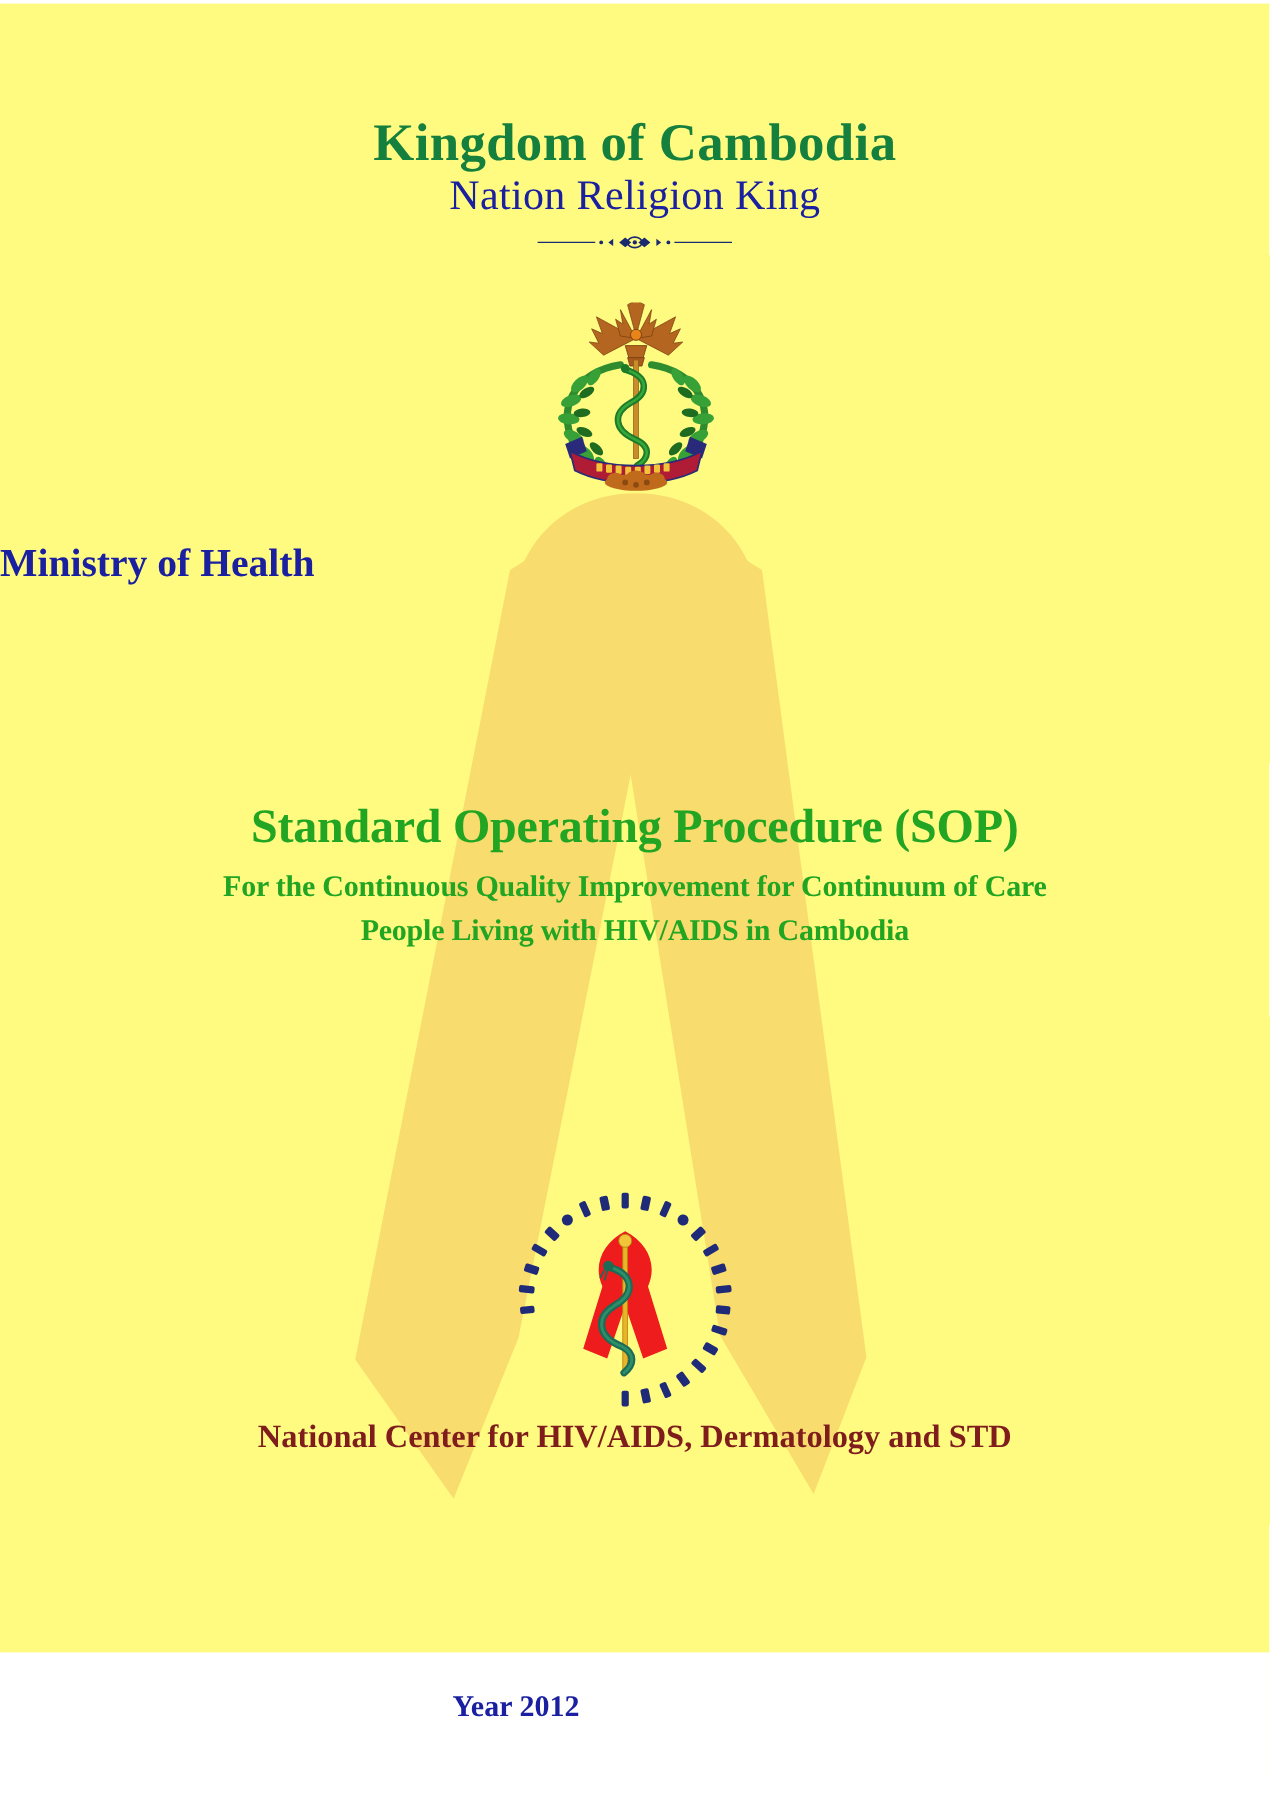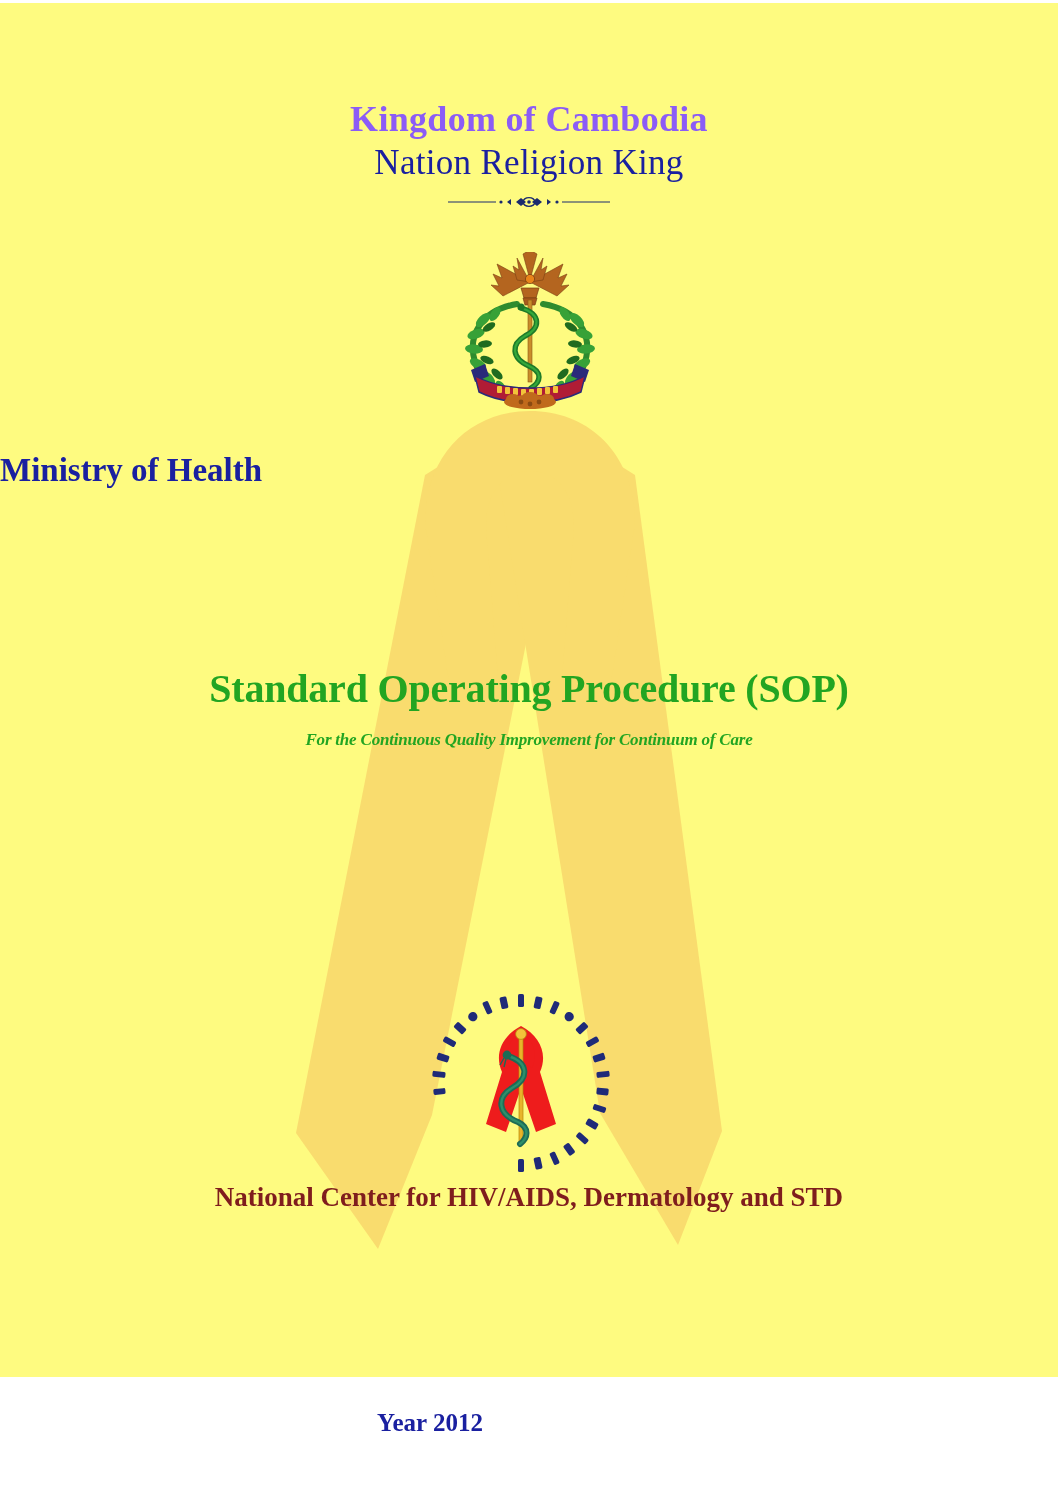--- a/index.html
+++ b/index.html
@@ -42,22 +42,22 @@
 
   
   .header-block {
     position: absolute;
     left: 0;
     top: 97px;
     width: 1058px;
     text-align: center;
   }
   .kingdom-line {
-    color: #8b5cf6;
-    font-size: 36px;
+    color: #15803d;
+    font-size: 44px;
     font-weight: bold;
     line-height: 44px;
     letter-spacing: 0.3px;
   }
   .nation-line {
     color: #1a20a0;
     font-size: 35px;
     font-weight: normal;
     line-height: 44px;
     letter-spacing: 0.3px;
@@ -102,26 +102,25 @@
     text-align: center;
     color: #22a522;
   }
   .sop-main {
     font-size: 40px;
     font-weight: bold;
     line-height: 42px;
     letter-spacing: -0.2px;
   }
   .sop-sub {
-    font-size: 17px;
+    font-size: 25px;
     font-weight: bold;
     line-height: 36px;
     margin-top: 12px;
     letter-spacing: -0.2px;
-    font-style: italic;
   }
   .sop-sub .sub-line {
     display: block;
   }
 
   
   .nchads-wrap {
     position: absolute;
     left: 424px;
     top: 992px;
@@ -296,20 +295,21 @@
       </g>
     </svg>
   </div>
 
   <div class="ministry-title">Ministry of Health</div>
 
   <div class="sop-block">
     <div class="sop-main">Standard Operating Procedure (SOP)</div>
     <div class="sop-sub">
       <span class="sub-line">For the Continuous Quality Improvement for Continuum of Care</span>
+      <span class="sub-line">People Living with HIV/AIDS in Cambodia</span>
     </div>
   </div>
 
   <div class="nchads-wrap">
     <svg viewBox="0 0 194 182" width="194" height="182">
 
       <g fill="#1f2a78">
         <g transform="rotate(-96 97 91)">
           <g transform="translate(97 9)">
               <rect x="-3" y="-6" width="6" height="12" rx="1.6"></rect>

